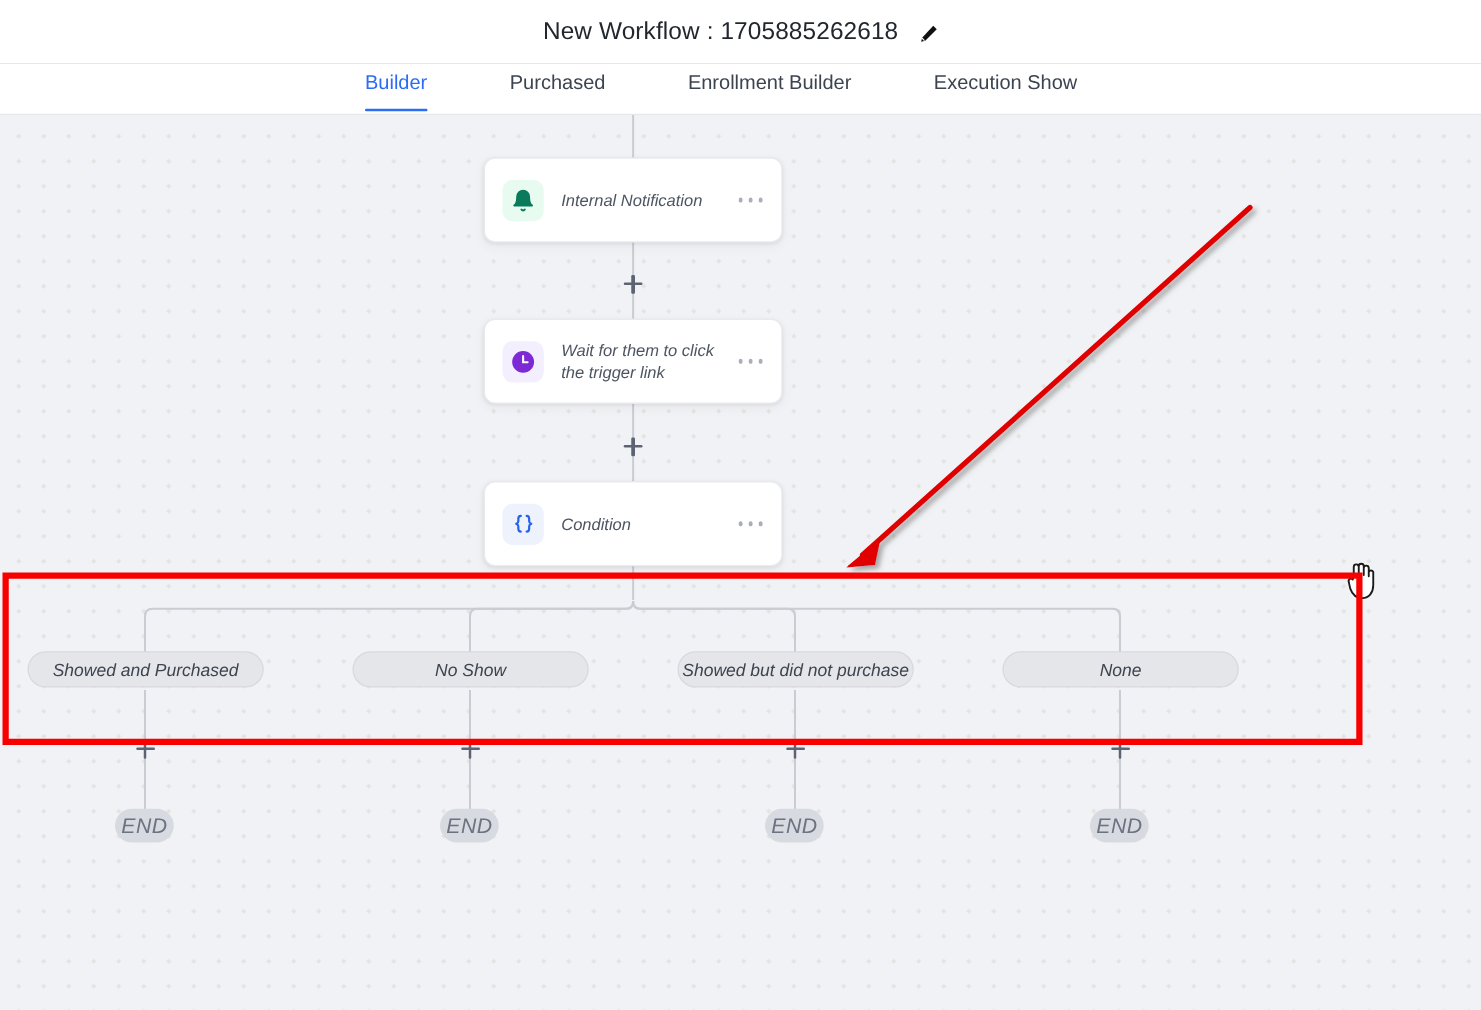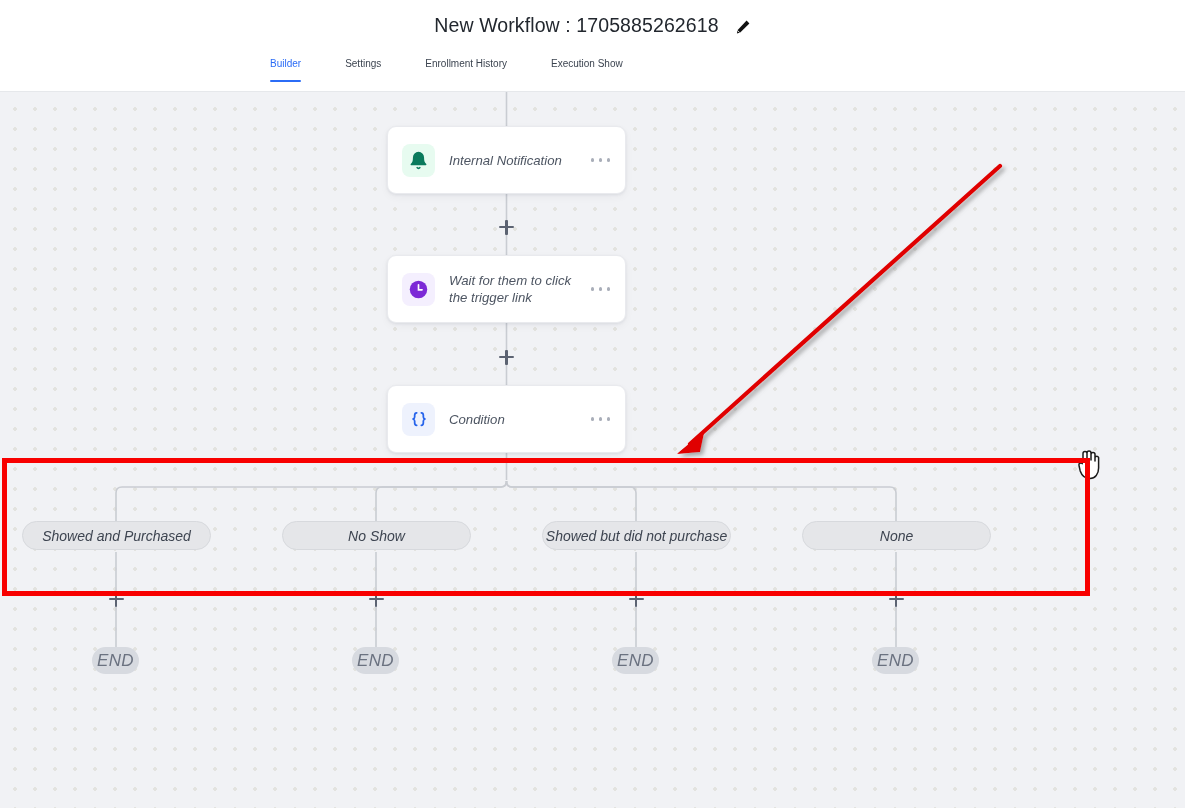--- a/index.html
+++ b/index.html
@@ -50,26 +50,27 @@
     left: 0; top: 51px;
     width: 1185px; height: 41px;
     background: #ffffff;
     border-bottom: 1px solid #e6e8eb;
     display: flex;
     align-items: flex-start;
     padding-left: 270px;
   }
   .tab {
     position: relative;
-    font-size: 10px;
+    font-size: 16px;
     color: #3c4450;
     padding: 7px 0 13px 0;
     margin-right: 44px;
     cursor: pointer;
     white-space: nowrap;
+    margin-left: 22px;
   }
   .tab.active { color: #2b6cf6; }
   .tab.active::after {
     content: "";
     position: absolute;
     left: 0; right: 0; bottom: 0;
     height: 2.5px;
     background: #2b6cf6;
     border-radius: 2px;
   }
@@ -225,22 +226,22 @@
     <span class="edit-pencil">
       <svg width="16" height="16" viewBox="0 0 16 16">
         <path d="M11.6 1.6 L14.4 4.4 L5.2 13.6 L1.9 14.4 L2.7 11.1 Z" fill="#111111"></path>
         <path d="M2.5 11.4 L4.6 13.5" stroke="#ffffff" stroke-width="0.9"></path>
       </svg>
     </span>
   </div>
 
   <div class="tabbar">
     <div class="tab active">Builder</div>
-    <div class="tab">Settings</div>
-    <div class="tab">Enrollment History</div>
+    <div class="tab">Purchased</div>
+    <div class="tab">Enrollment Builder</div>
     <div class="tab">Execution Show</div>
   </div>
 
   <div class="canvas">
 
     <svg class="wires" viewBox="0 0 1185 716">
       <g stroke="#c9ccd2" stroke-width="1.6" fill="none">
 
         <path d="M506.5 0 L506.5 34"></path>
 

